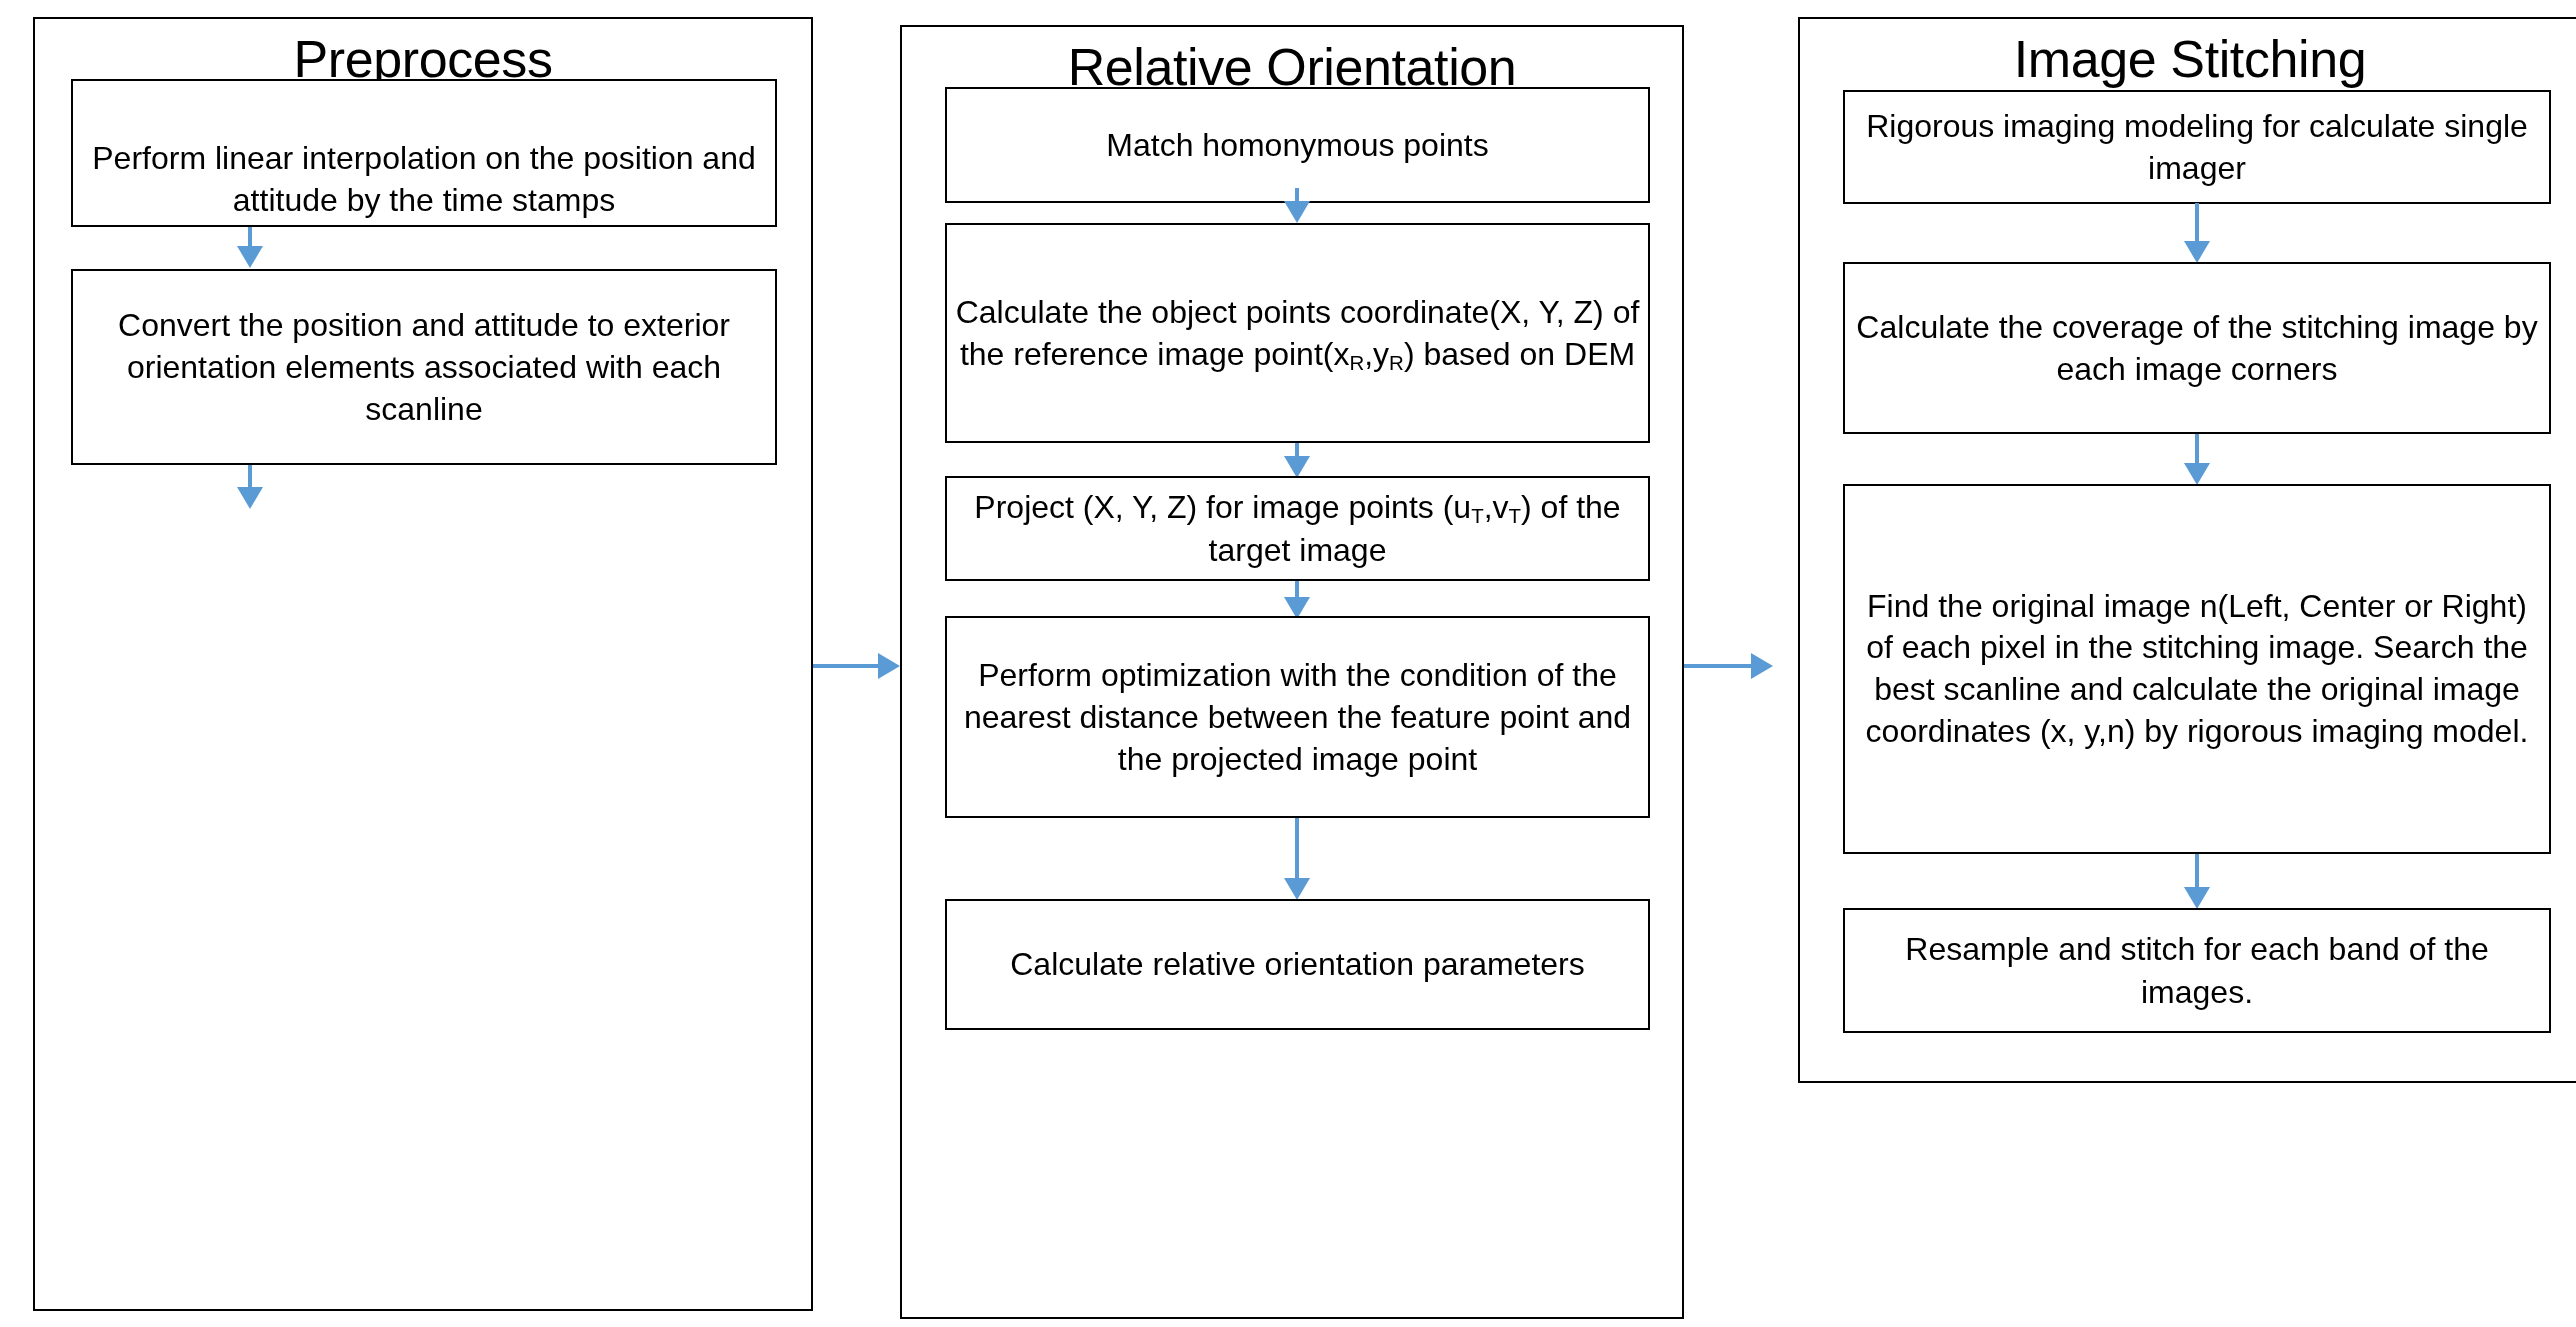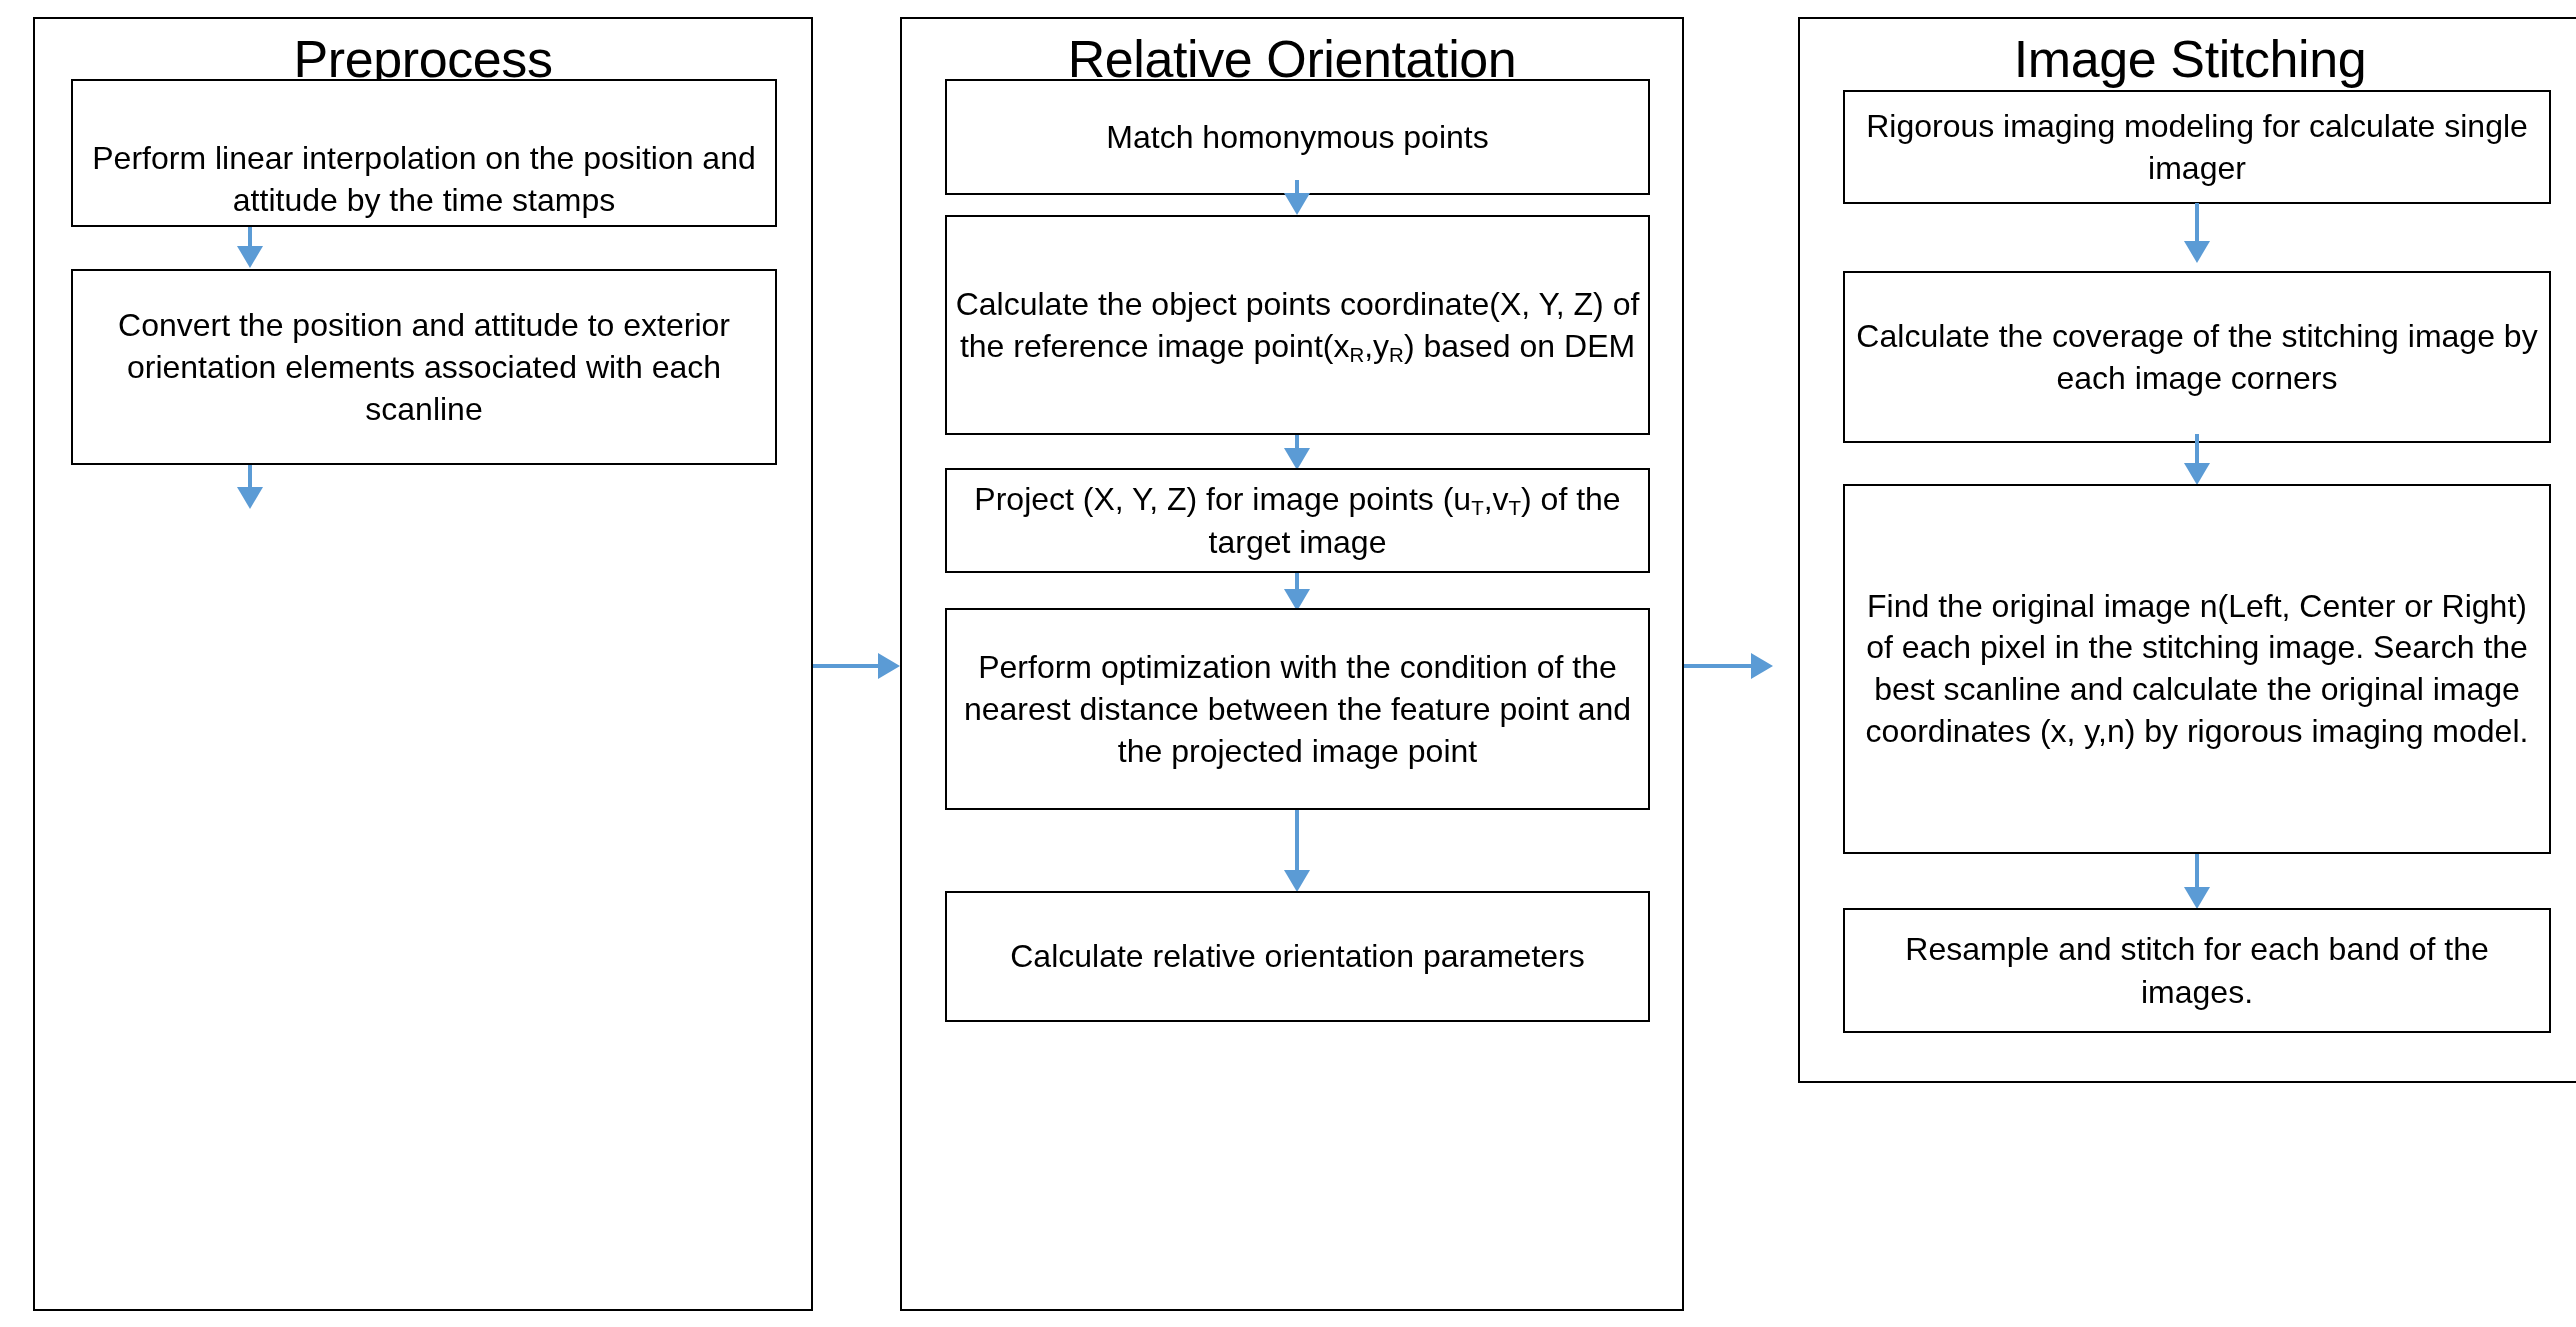--- a/index.html
+++ b/index.html
@@ -24,21 +24,21 @@
   }
 
   
   .stage {
     position: absolute;
     box-sizing: border-box;
     border: 2.6px solid #000000;
     background: #ffffff;
   }
   #stage-preprocess   { left: 33px;   top: 17px; width: 780px;  height: 1294px; }
-  #stage-relative     { left: 900px; top: 17px; width: 784px;  height: 1294px; }
+  #stage-relative     { left: 900px; top: 25px; width: 784px;  height: 1294px; }
   #stage-stitching    { left: 1798px; top: 17px; width: 784px;  height: 1066px; }
 
   
   .stage-title {
     position: absolute;
     left: 0;
     right: 0;
     text-align: center;
     font-size: 52px;
     line-height: 1.0;
@@ -82,21 +82,21 @@
 
   
   #r-box-1 { left: 43px;  top: 60px;  width: 705px; height: 116px; }
   #r-box-2 { left: 43px;  top: 196px; width: 705px; height: 220px; }
   #r-box-3 { left: 43px;  top: 449px; width: 705px; height: 105px; }
   #r-box-4 { left: 43px;  top: 589px; width: 705px; height: 202px; }
   #r-box-5 { left: 43px;  top: 872px; width: 705px; height: 131px; }
 
   
   #s-box-1 { left: 43px;  top: 71px;   width: 708px; height: 114px; }
-  #s-box-2 { left: 43px;  top: 243px;  width: 708px; height: 172px; margin-top: 9px; }
+  #s-box-2 { left: 43px;  top: 243px;  width: 708px; height: 172px; }
   #s-box-3 { left: 43px;  top: 465px;  width: 708px; height: 370px; }
   #s-box-4 { left: 43px;  top: 889px; width: 708px; height: 125px; }
 
   #s-box-3 { align-items: center; justify-content: flex-end; }
   #s-box-3 .txt { line-height: 1.30; }
 
   
   .arrow-v {
     position: absolute;
     width: 26px;

